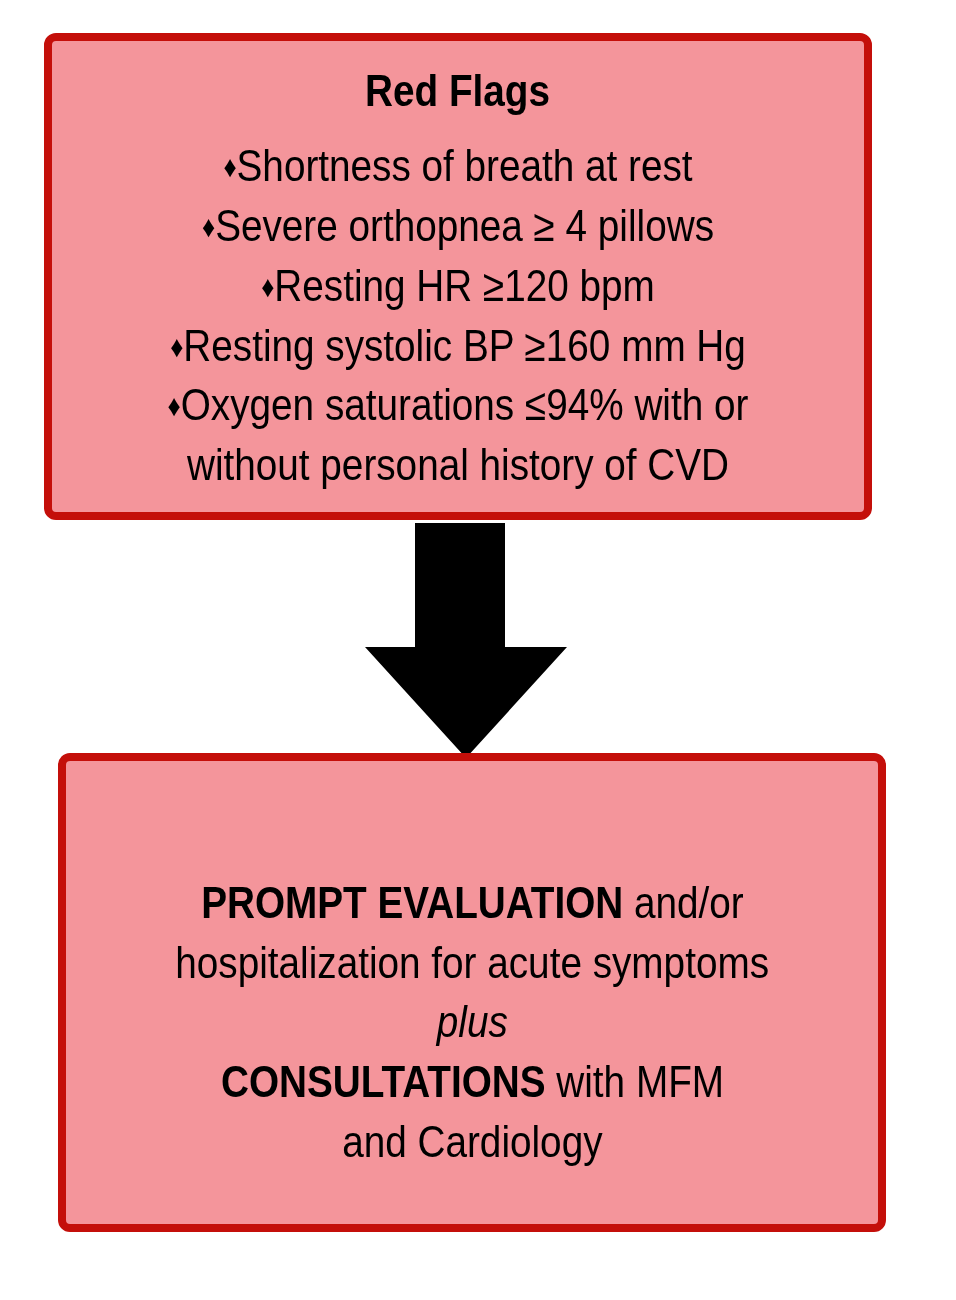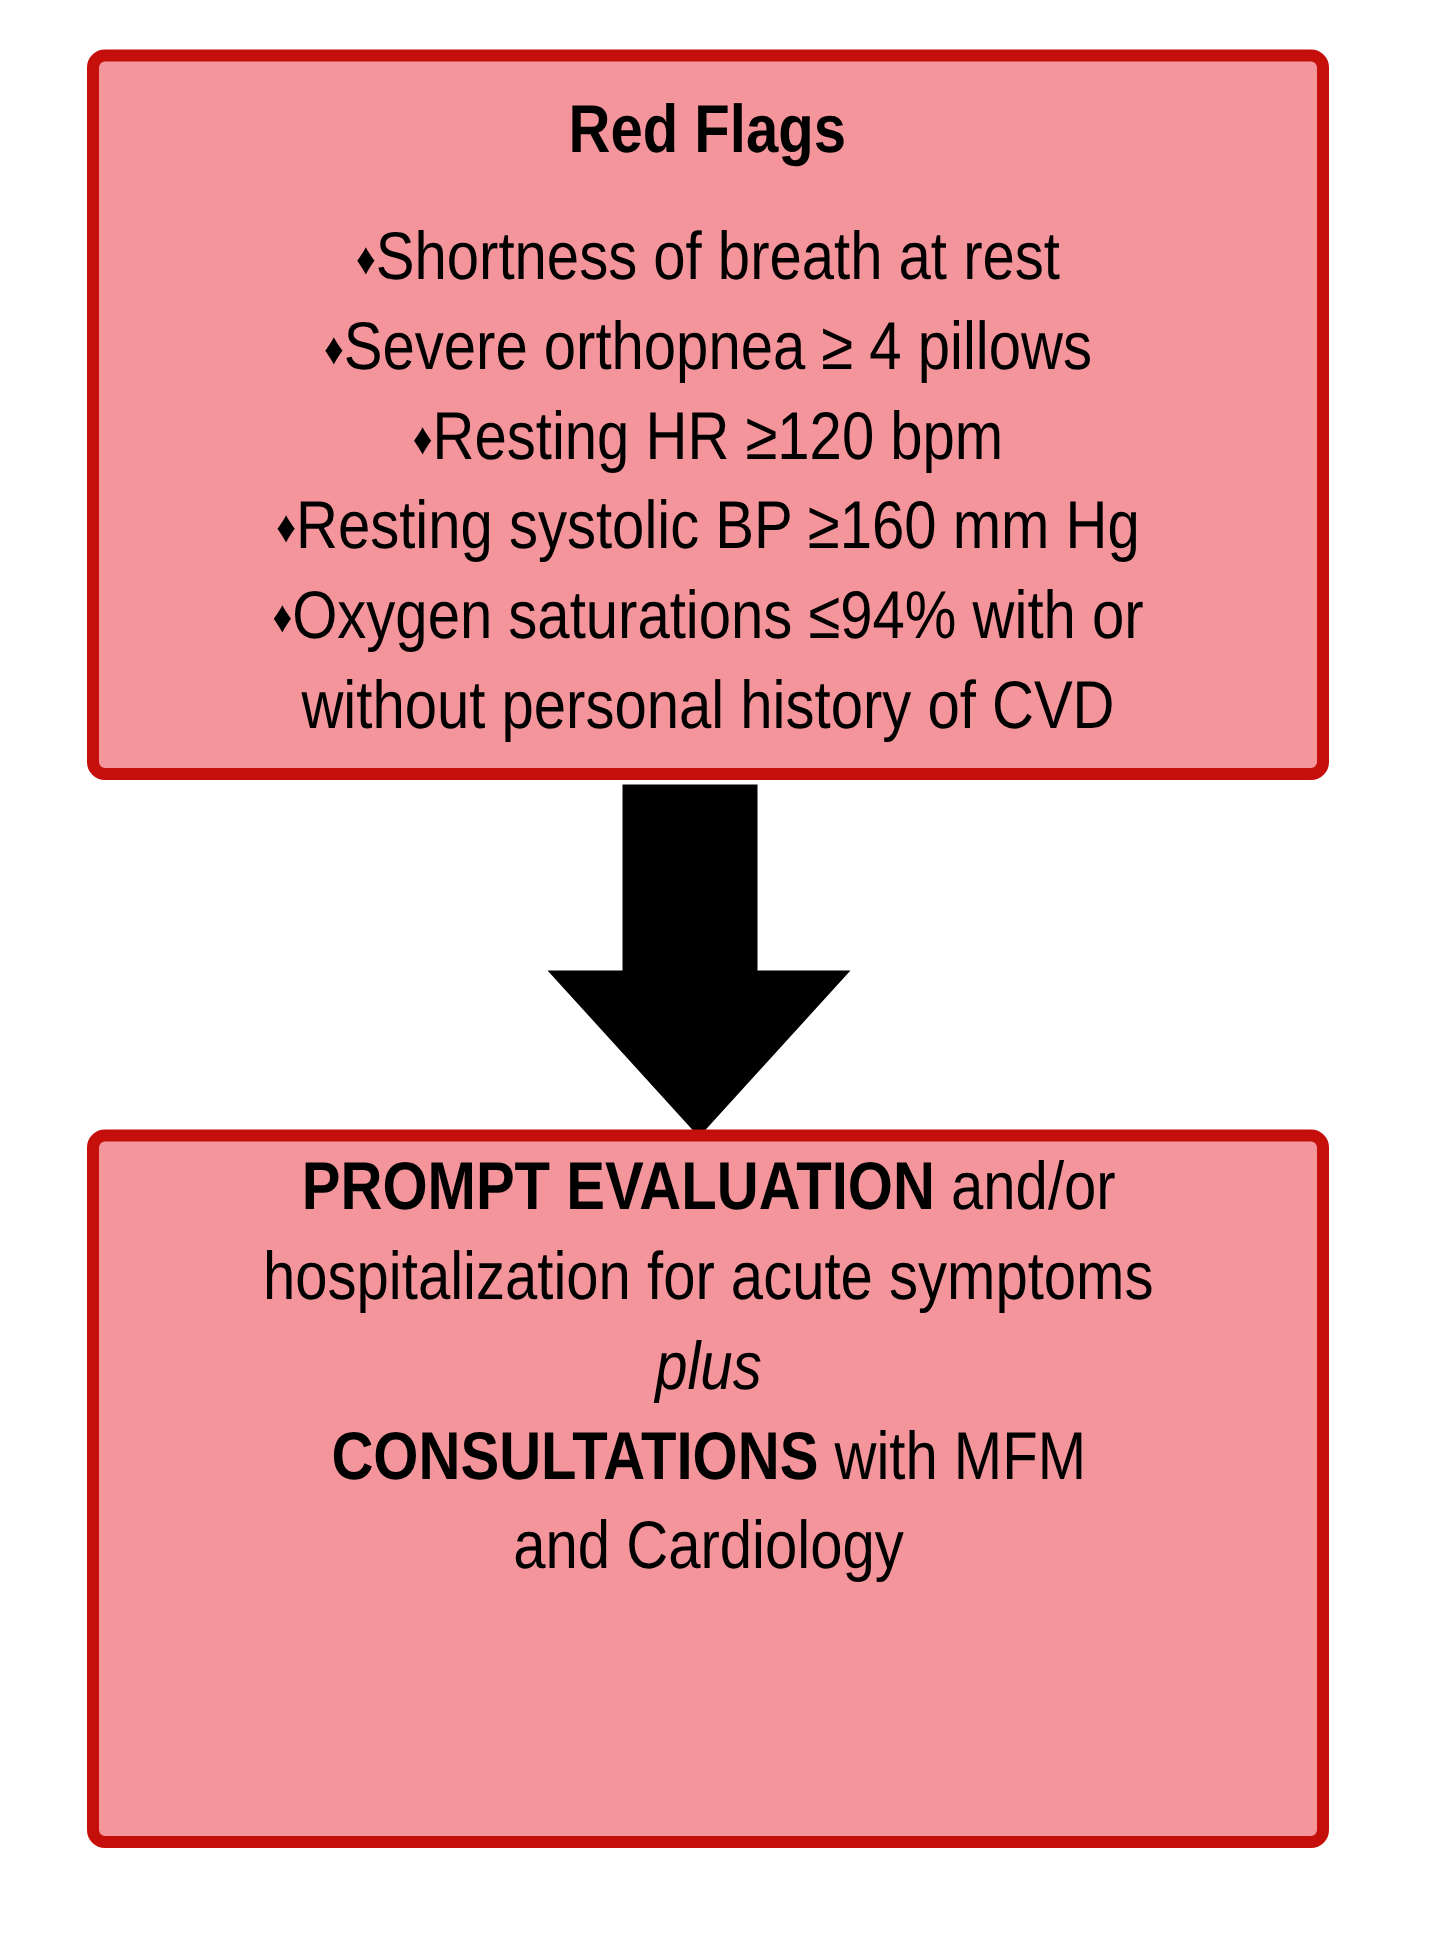--- a/index.html
+++ b/index.html
@@ -28,34 +28,34 @@
     box-sizing: border-box;
     background: #F4959B;
     border: 8px solid #C40F0A;
     border-radius: 12px;
     display: flex;
     flex-direction: column;
     align-items: center;
   }
 
   #red-flags-box {
-    left: 58px;
+    left: 44px;
     top: 33px;
     width: 828px;
     height: 487px;
-    justify-content: space-between;
+    justify-content: center;
     padding-top: 22px;
   }
 
   #action-box {
     left: 58px;
     top: 753px;
     width: 828px;
     height: 479px;
-    justify-content: flex-start;
+    justify-content: flex-end;
     padding-bottom: 52px;
   }
 
   
   .txt {
     color: #000000;
     text-align: center;
     line-height: 1.0;
     white-space: nowrap;
     transform: scaleX(0.86);

